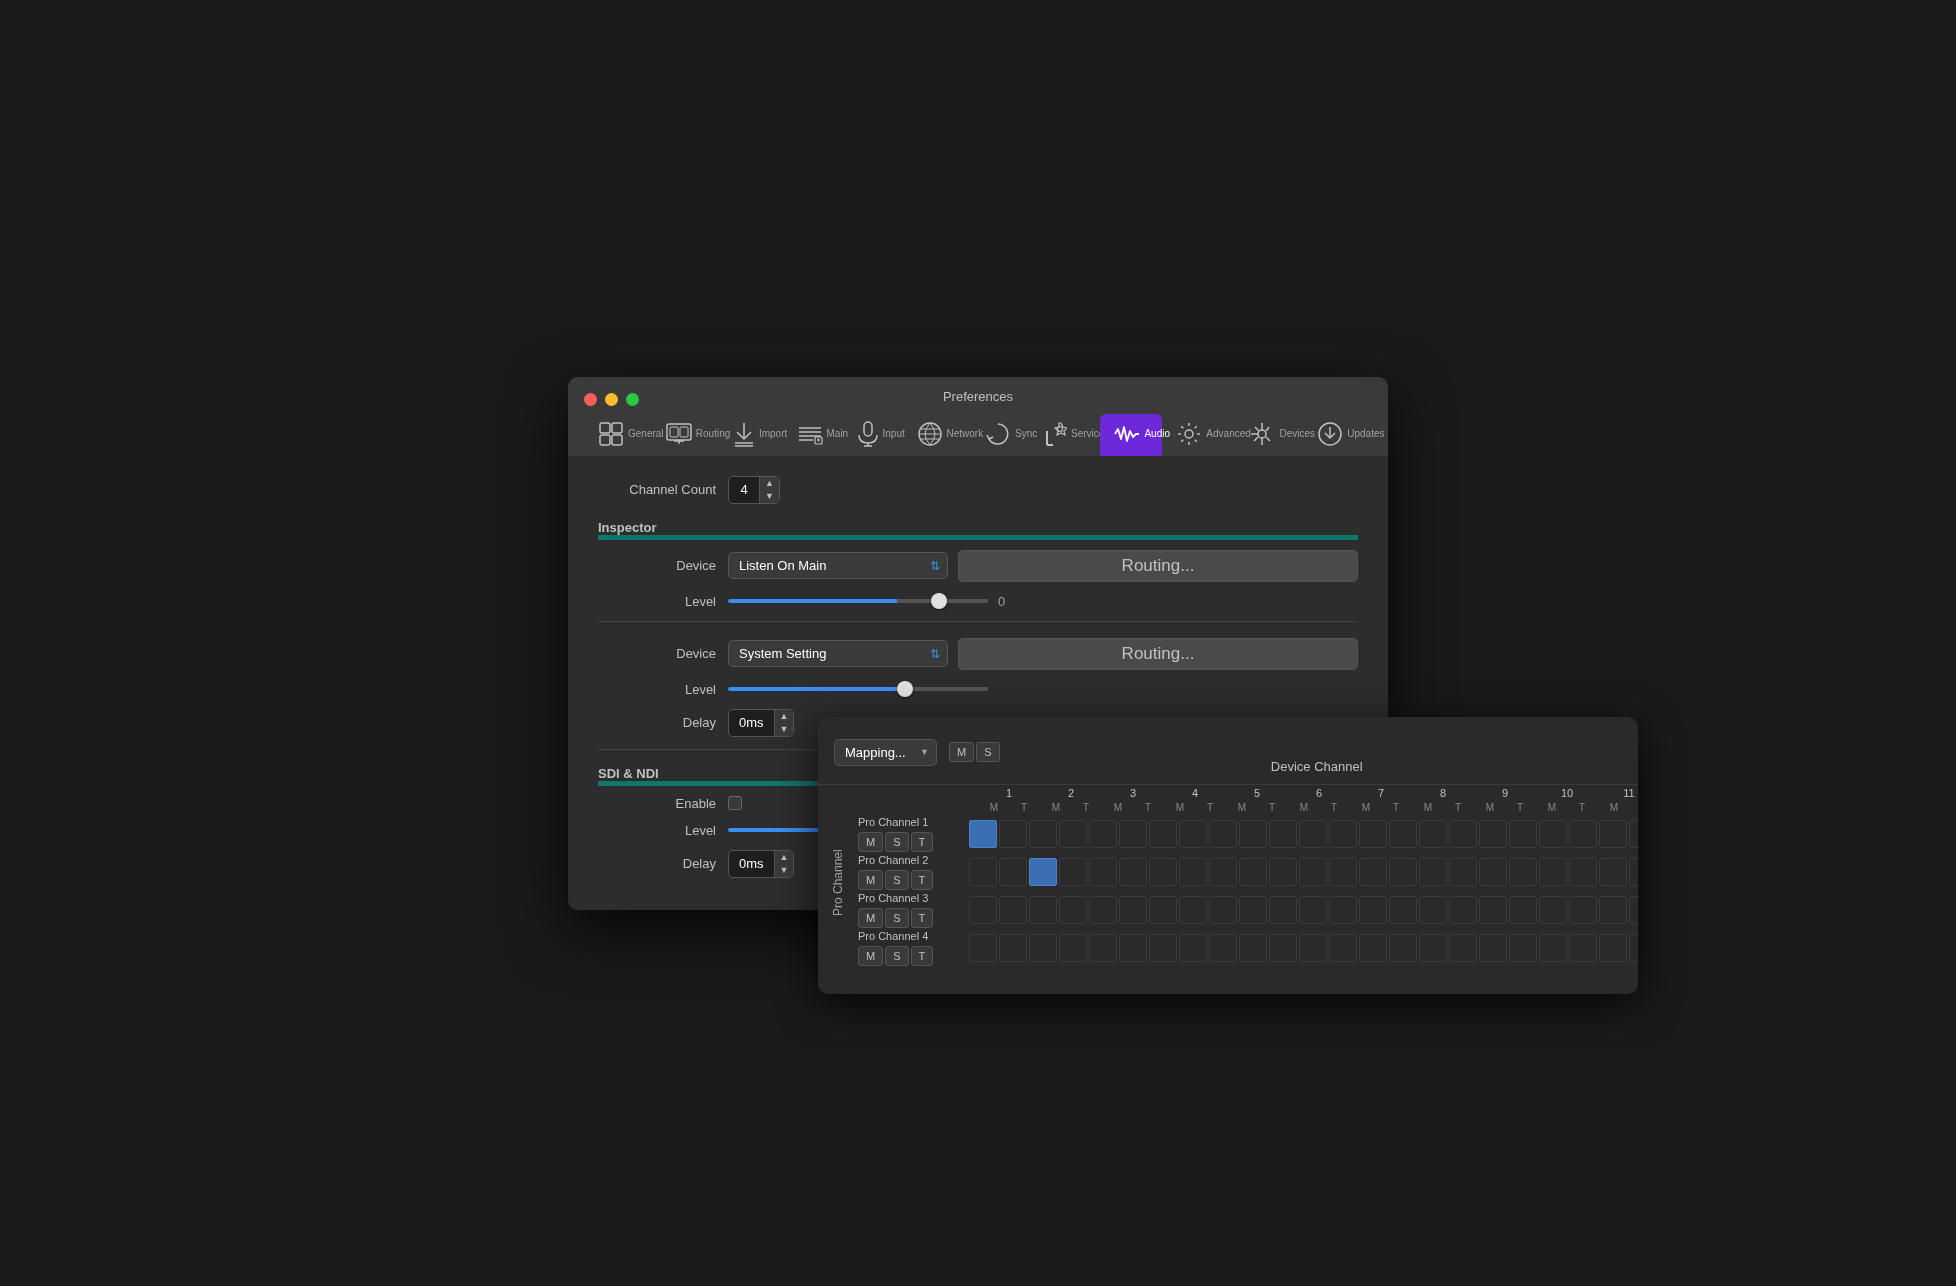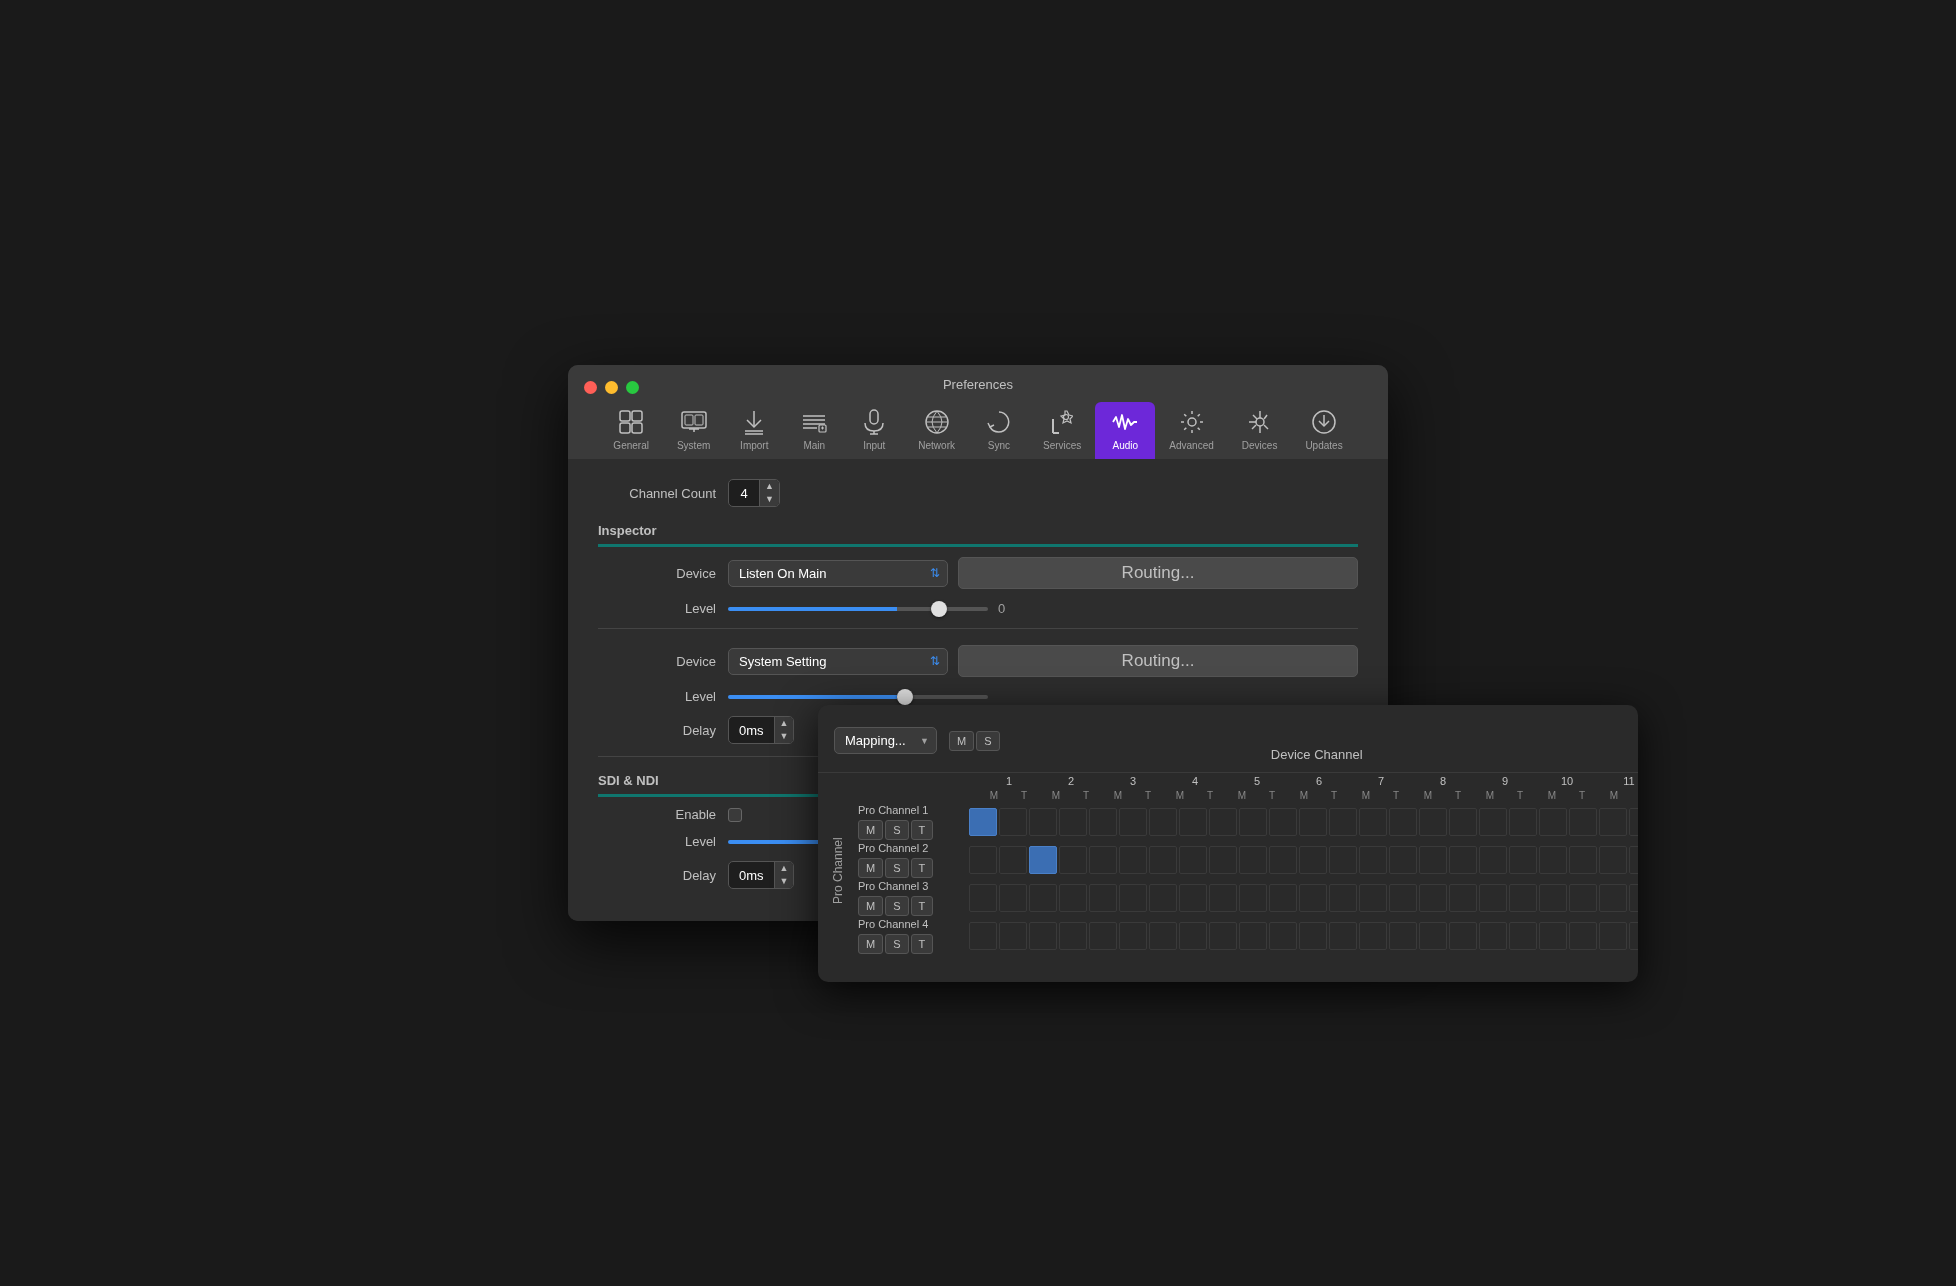--- a/index.html
+++ b/index.html
@@ -58,21 +58,21 @@
     .toolbar {
       display: flex;
       gap: 0;
       padding: 0;
       width: 100%;
       justify-content: center;
     }
 
     .toolbar-item {
       display: flex;
-      flex-direction: column;
+      flex-direction: row;
       align-items: center;
       padding: 6px 14px 8px;
       cursor: pointer;
       border-radius: 6px 6px 0 0;
       gap: 4px;
       min-width: 60px;
     }
 
     .toolbar-item.active {
       background: #6d28d9;
@@ -119,22 +119,21 @@
       min-width: 130px;
       text-align: right;
       padding-right: 12px;
     }
 
     .section-title {
       color: #c0c0c0;
       font-size: 13px;
       font-weight: 600;
       margin: 16px 0 10px 0;
-      padding-bottom: 6px;
-      border-bottom: 3px solid #0f766e;
+      border-bottom: 5px solid #0f766e;
       width: 100%;
     }
 
     .stepper-input {
       display: flex;
       align-items: center;
       background: #1e1e1e;
       border: 1px solid #555;
       border-radius: 5px;
       overflow: hidden;
@@ -424,21 +423,21 @@
       <div class="toolbar-item">
         <div class="toolbar-icon">
           <svg width="26" height="22" viewBox="0 0 26 22" fill="none">
             <rect x="1" y="1" width="24" height="16" rx="2" stroke="#c0c0c0" stroke-width="1.5" fill="none"></rect>
             <rect x="4" y="4" width="8" height="10" rx="1" stroke="#c0c0c0" stroke-width="1" fill="none"></rect>
             <rect x="14" y="4" width="8" height="10" rx="1" stroke="#c0c0c0" stroke-width="1" fill="none"></rect>
             <line x1="8" y1="18" x2="18" y2="18" stroke="#c0c0c0" stroke-width="1.5"></line>
             <line x1="13" y1="18" x2="13" y2="21" stroke="#c0c0c0" stroke-width="1.5"></line>
           </svg>
         </div>
-        <span class="toolbar-label">System</span>
+        <span class="toolbar-label">Routing</span>
       </div>
 
       <div class="toolbar-item">
         <div class="toolbar-icon">
           <svg width="22" height="26" viewBox="0 0 22 26" fill="none">
             <line x1="11" y1="2" x2="11" y2="18" stroke="#c0c0c0" stroke-width="1.5"></line>
             <polyline points="4,11 11,18 18,11" stroke="#c0c0c0" stroke-width="1.5" fill="none"></polyline>
             <line x1="2" y1="22" x2="20" y2="22" stroke="#c0c0c0" stroke-width="1.5"></line>
             <line x1="2" y1="25" x2="20" y2="25" stroke="#c0c0c0" stroke-width="1.5"></line>
           </svg>

